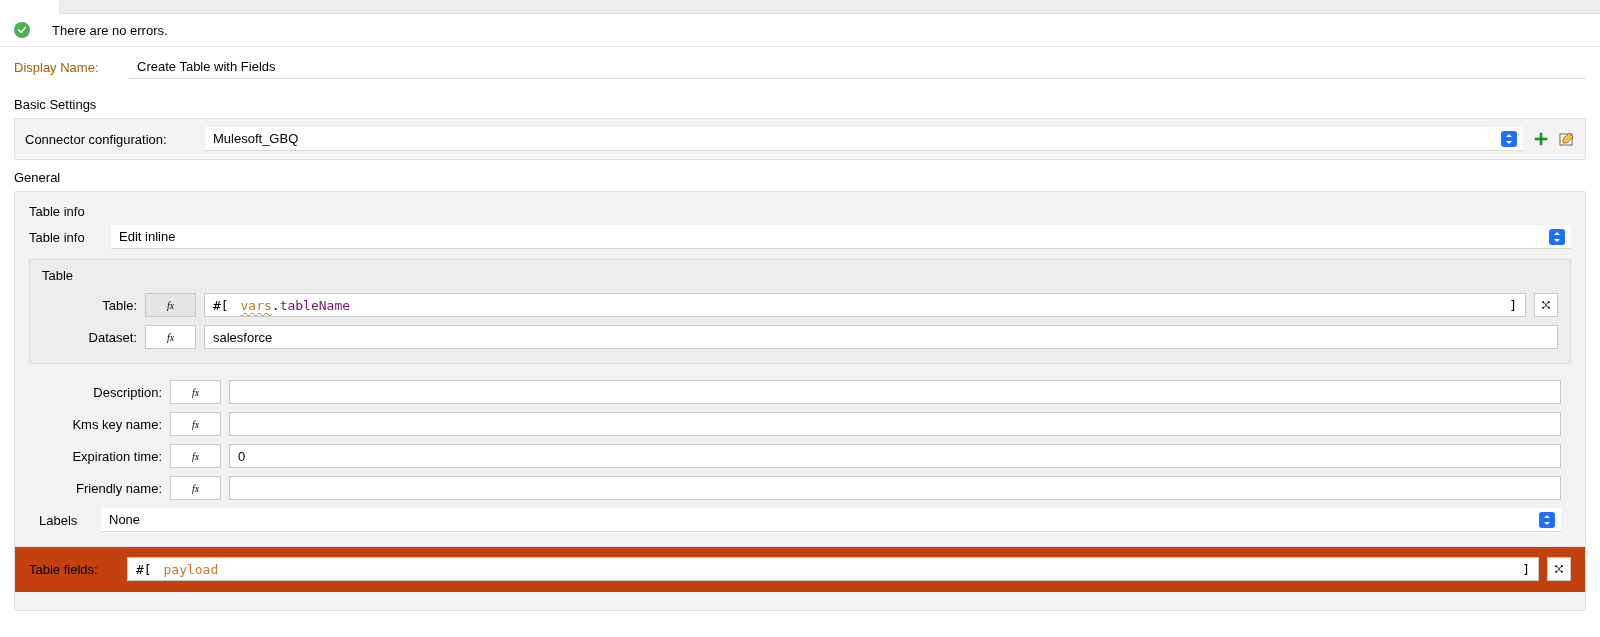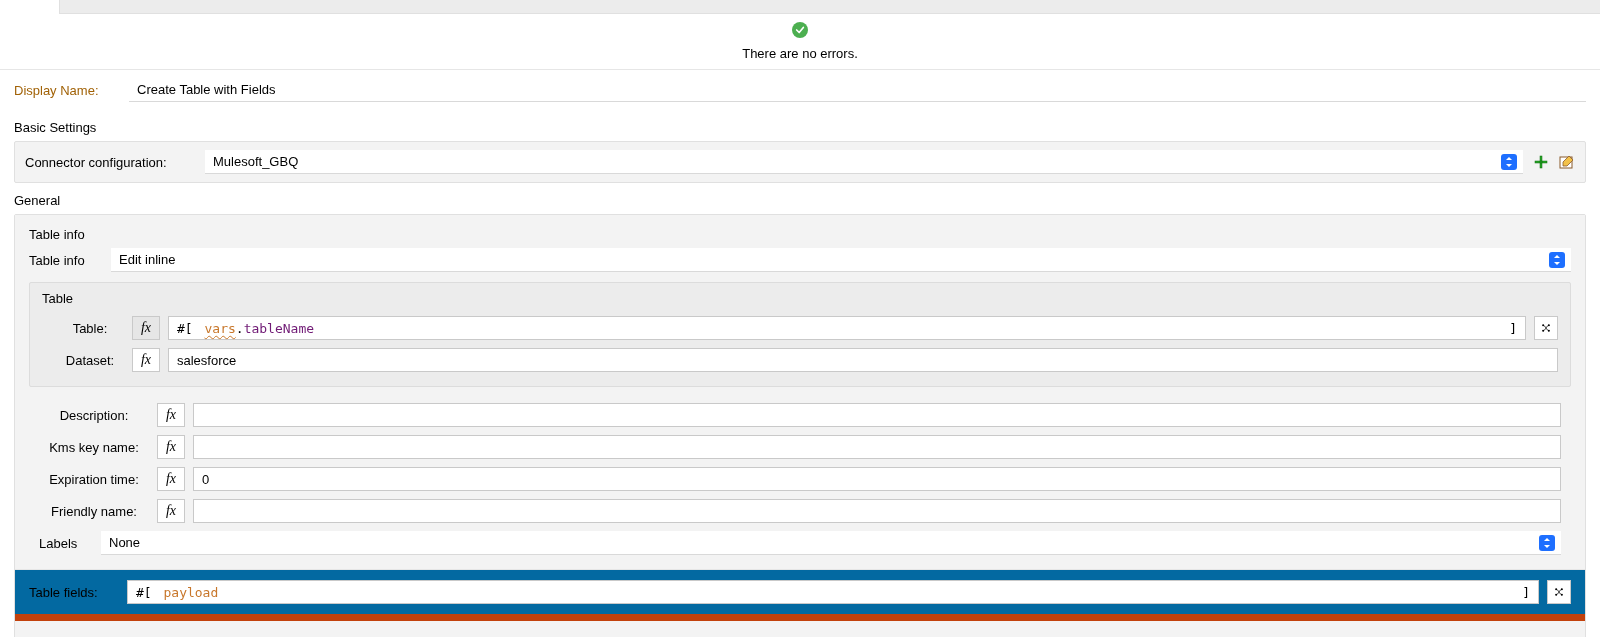--- a/index.html
+++ b/index.html
@@ -7,25 +7,24 @@
     margin: 0;
     font-family: -apple-system, "Helvetica Neue", Arial, sans-serif;
     font-size: 13px;
     color: #000;
     background: #fff;
   }
   .top-strip { height: 14px; background: #ececec; border-bottom: 1px solid #e0e0e0; }
   .top-strip-inner { position:absolute; left:0; top:0; width:60px; height:14px; background:#fff; border-right:1px solid #e0e0e0; }
   .top-strip-wrap { position:relative; }
   .status-row {
-    display: flex; align-items: center; gap: 8px;
+    display: flex; align-items: center; gap: 22px;
     padding: 8px 14px;
     border-bottom: 1px solid #e6e6e6;
     background: #fff;
-    flex-direction: column;
   }
   .check-icon {
     width: 16px; height: 16px; border-radius: 50%;
     background: #4caf50; display:inline-flex; align-items:center; justify-content:center;
   }
   .check-icon svg { width:10px; height:10px; }
   .panel { padding: 0 14px; }
   .row {
     display: flex; align-items: center; gap: 10px;
     padding: 8px 0;
@@ -62,26 +61,26 @@
   .edit-icon { display:inline-flex; align-items:center; }
   .sub-panel { background:#f3f3f3; padding: 8px 10px 4px 10px; }
   .group-label { padding: 4px 0 6px 4px; }
   .inner-box {
     background:#ececec; border:1px solid #dcdcdc; border-radius:2px; padding: 8px 8px 10px 8px; margin: 4px 4px 8px 4px;
   }
   .inner-title { padding: 0 4px 6px 4px; }
   .field-row {
     display:flex; align-items:center; gap:8px; padding: 4px 4px;
   }
-  .field-label { min-width: 82px; text-align:center; color:#000; }
+  .field-label { min-width: 82px; text-align:right; color:#000;margin-left:13px; }
   .field-label.l2 { min-width: 110px; padding-left: 0; }
   .fx-button {
-    width: 28px; height: 24px; border: 1px solid #c9c9c9; background: #fff;
+    width: 51px; height: 24px; border: 1px solid #c9c9c9; background: #fff;
     display:inline-flex; align-items:center; justify-content:center;
-    font-style: italic; font-family: "Times New Roman", serif; font-size: 14px;
+    font-style: italic; font-family: "Times New Roman", serif; font-size: 10px;
     cursor:pointer; flex-shrink:0;
   }
   .fx-button.active { background:#e6e6e6; }
   .text-input {
     flex:1; height: 24px; border:1px solid #c9c9c9; background:#fff;
     padding: 0 8px; font-size: 13px; font-family: inherit;
   }
   .expr-input {
     flex:1; height:24px; border:1px solid #c9c9c9; background:#fff; padding:0 8px;
     display:flex; align-items:center; justify-content:space-between;
@@ -90,21 +89,21 @@
   .expr-open { color:#000; margin-right:4px; }
   .expr-var { color:#c8772b; text-decoration: underline wavy #c8772b; text-decoration-thickness:1px; text-underline-offset:2px; }
   .expr-dot { color:#000; }
   .expr-name { color:#701a75; }
   .expr-close { color:#000; margin-left:auto; }
   .graph-btn {
     width: 24px; height:24px; border:1px solid #c9c9c9; background:#fff;
     display:inline-flex; align-items:center; justify-content:center; cursor:pointer; flex-shrink:0;
   }
   .graph-btn svg { width:14px; height:14px; }
-  .white-section { background:#0369a1; padding: 6px 10px; border-top:1px solid #e6e6e6; border-bottom:7px solid #c2410c; }
+  .white-section { background:#c2410c; padding: 6px 10px; border-top:1px solid #e6e6e6; border-bottom:1px solid #c2410c; }
   .outer-inner2 { padding: 4px 10px; }
 </style>
 </head>
 <body>
 
 <div class="top-strip-wrap">
   <div class="top-strip"></div>
   <div class="top-strip-inner"></div>
 </div>
 

